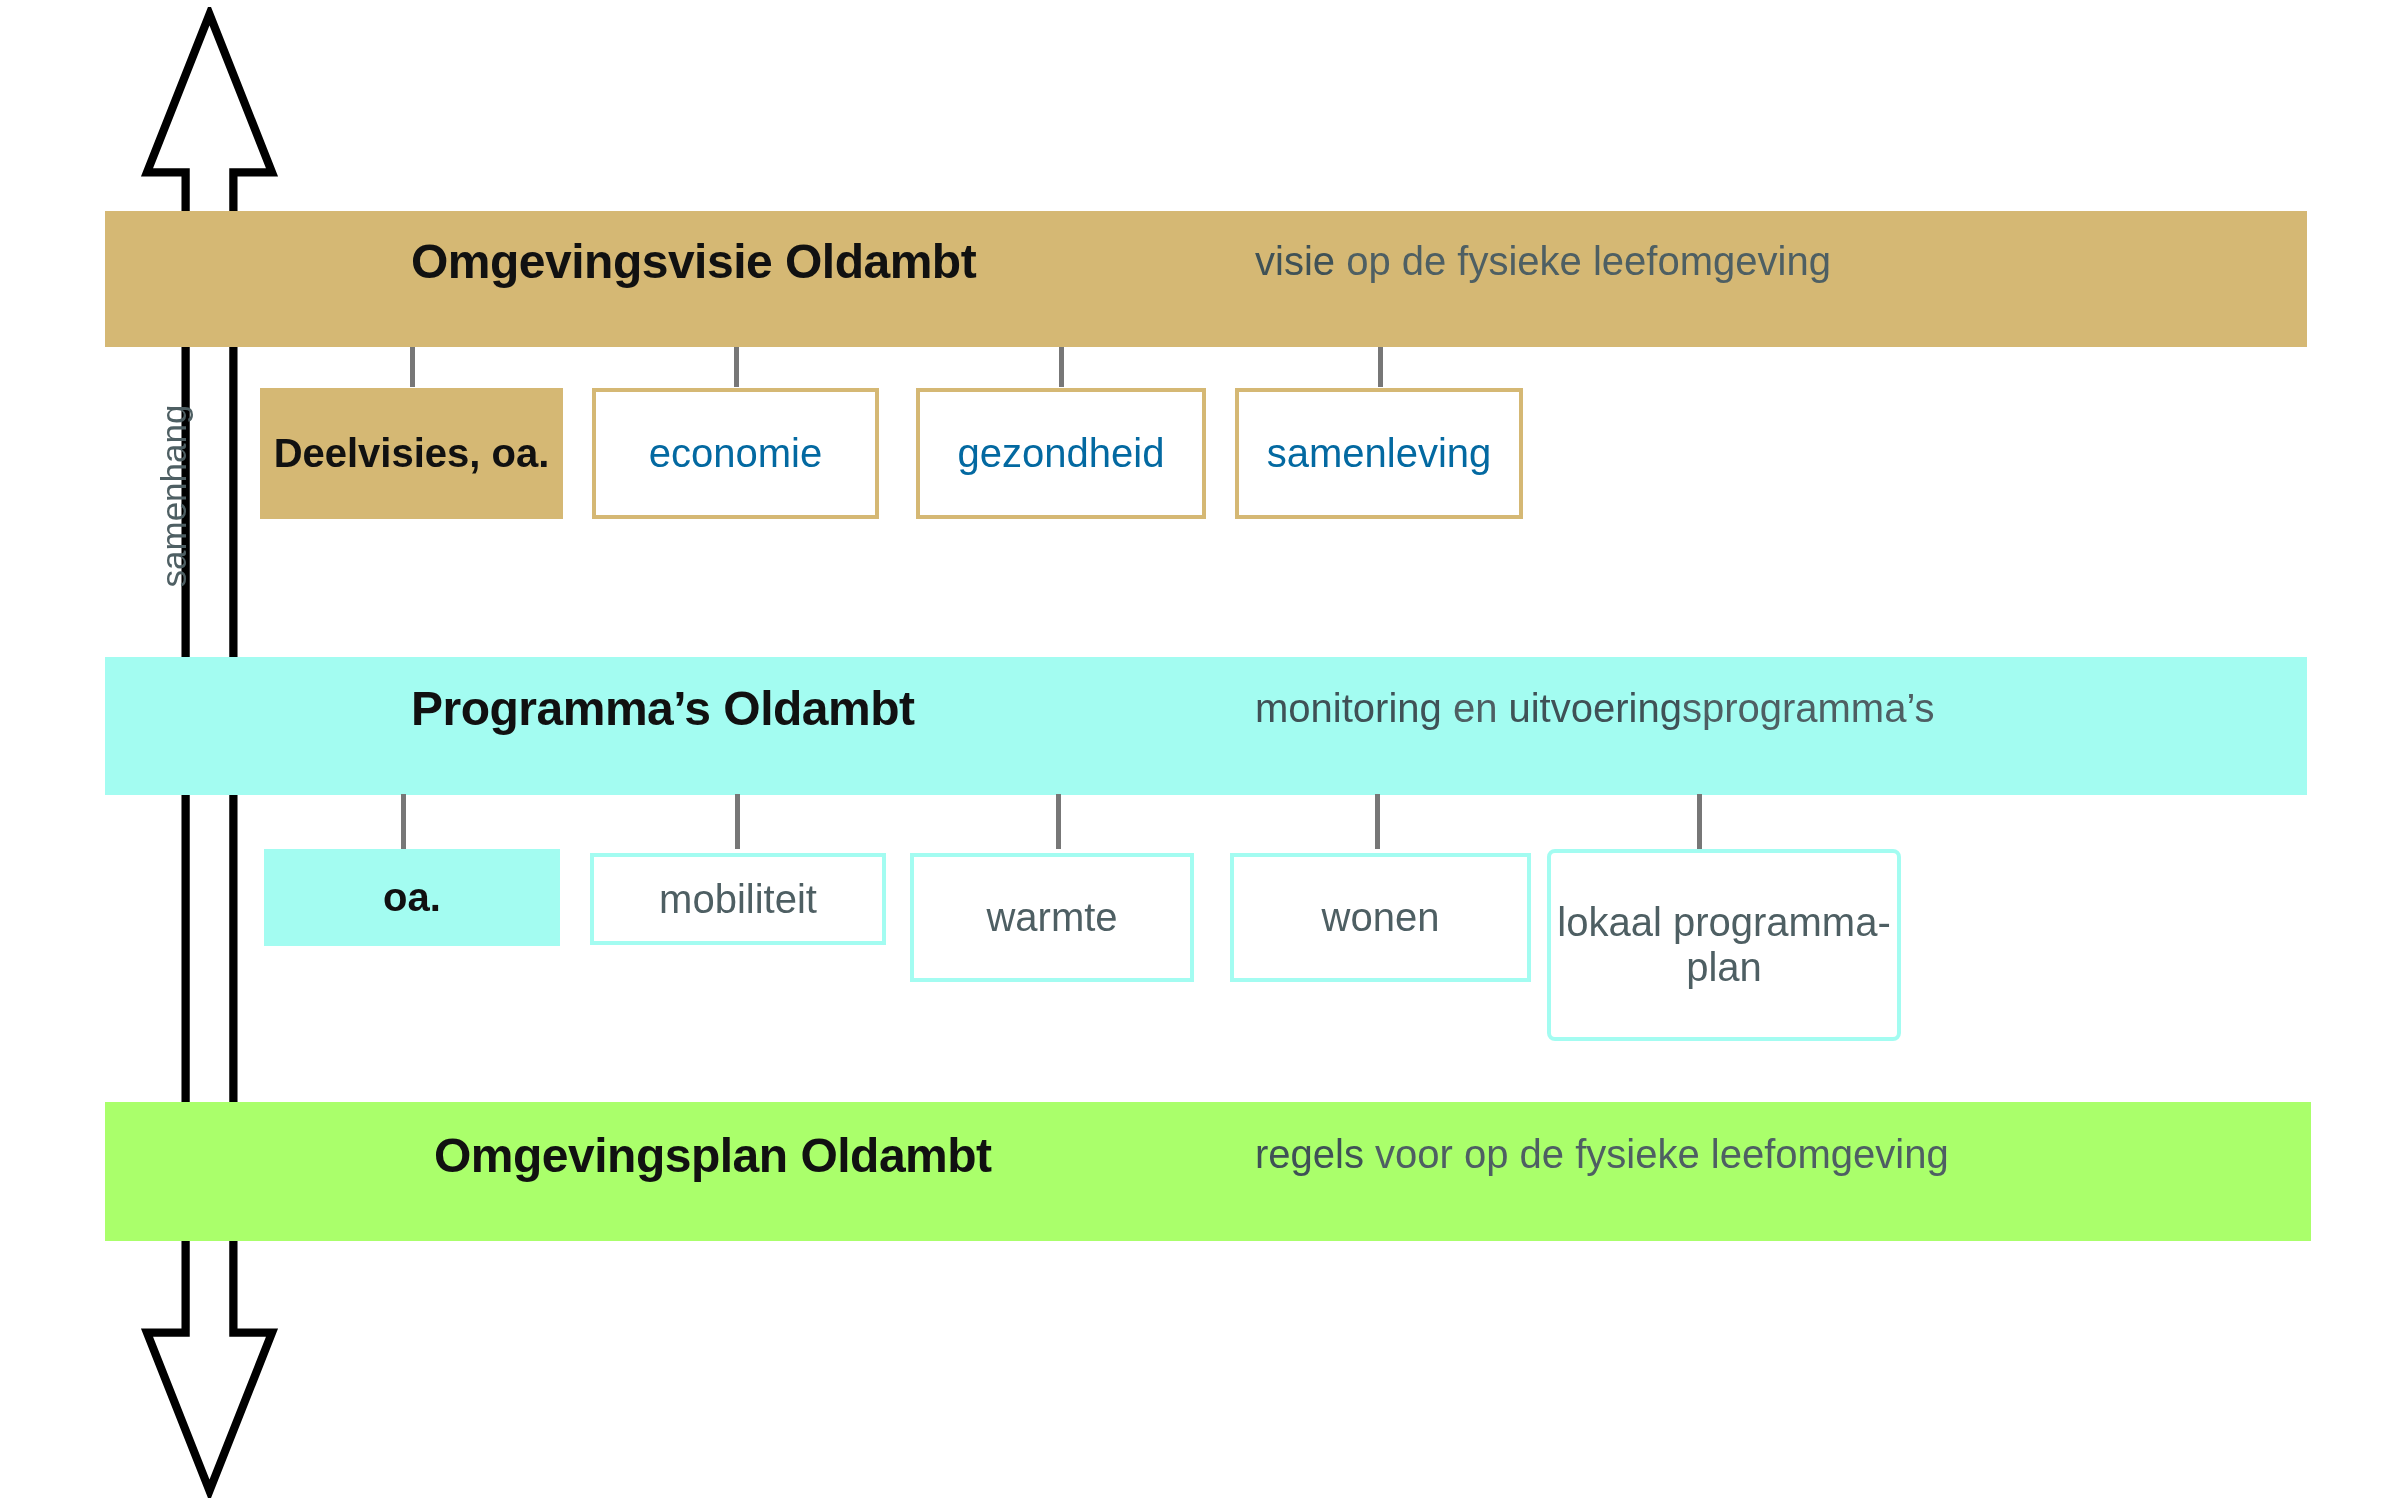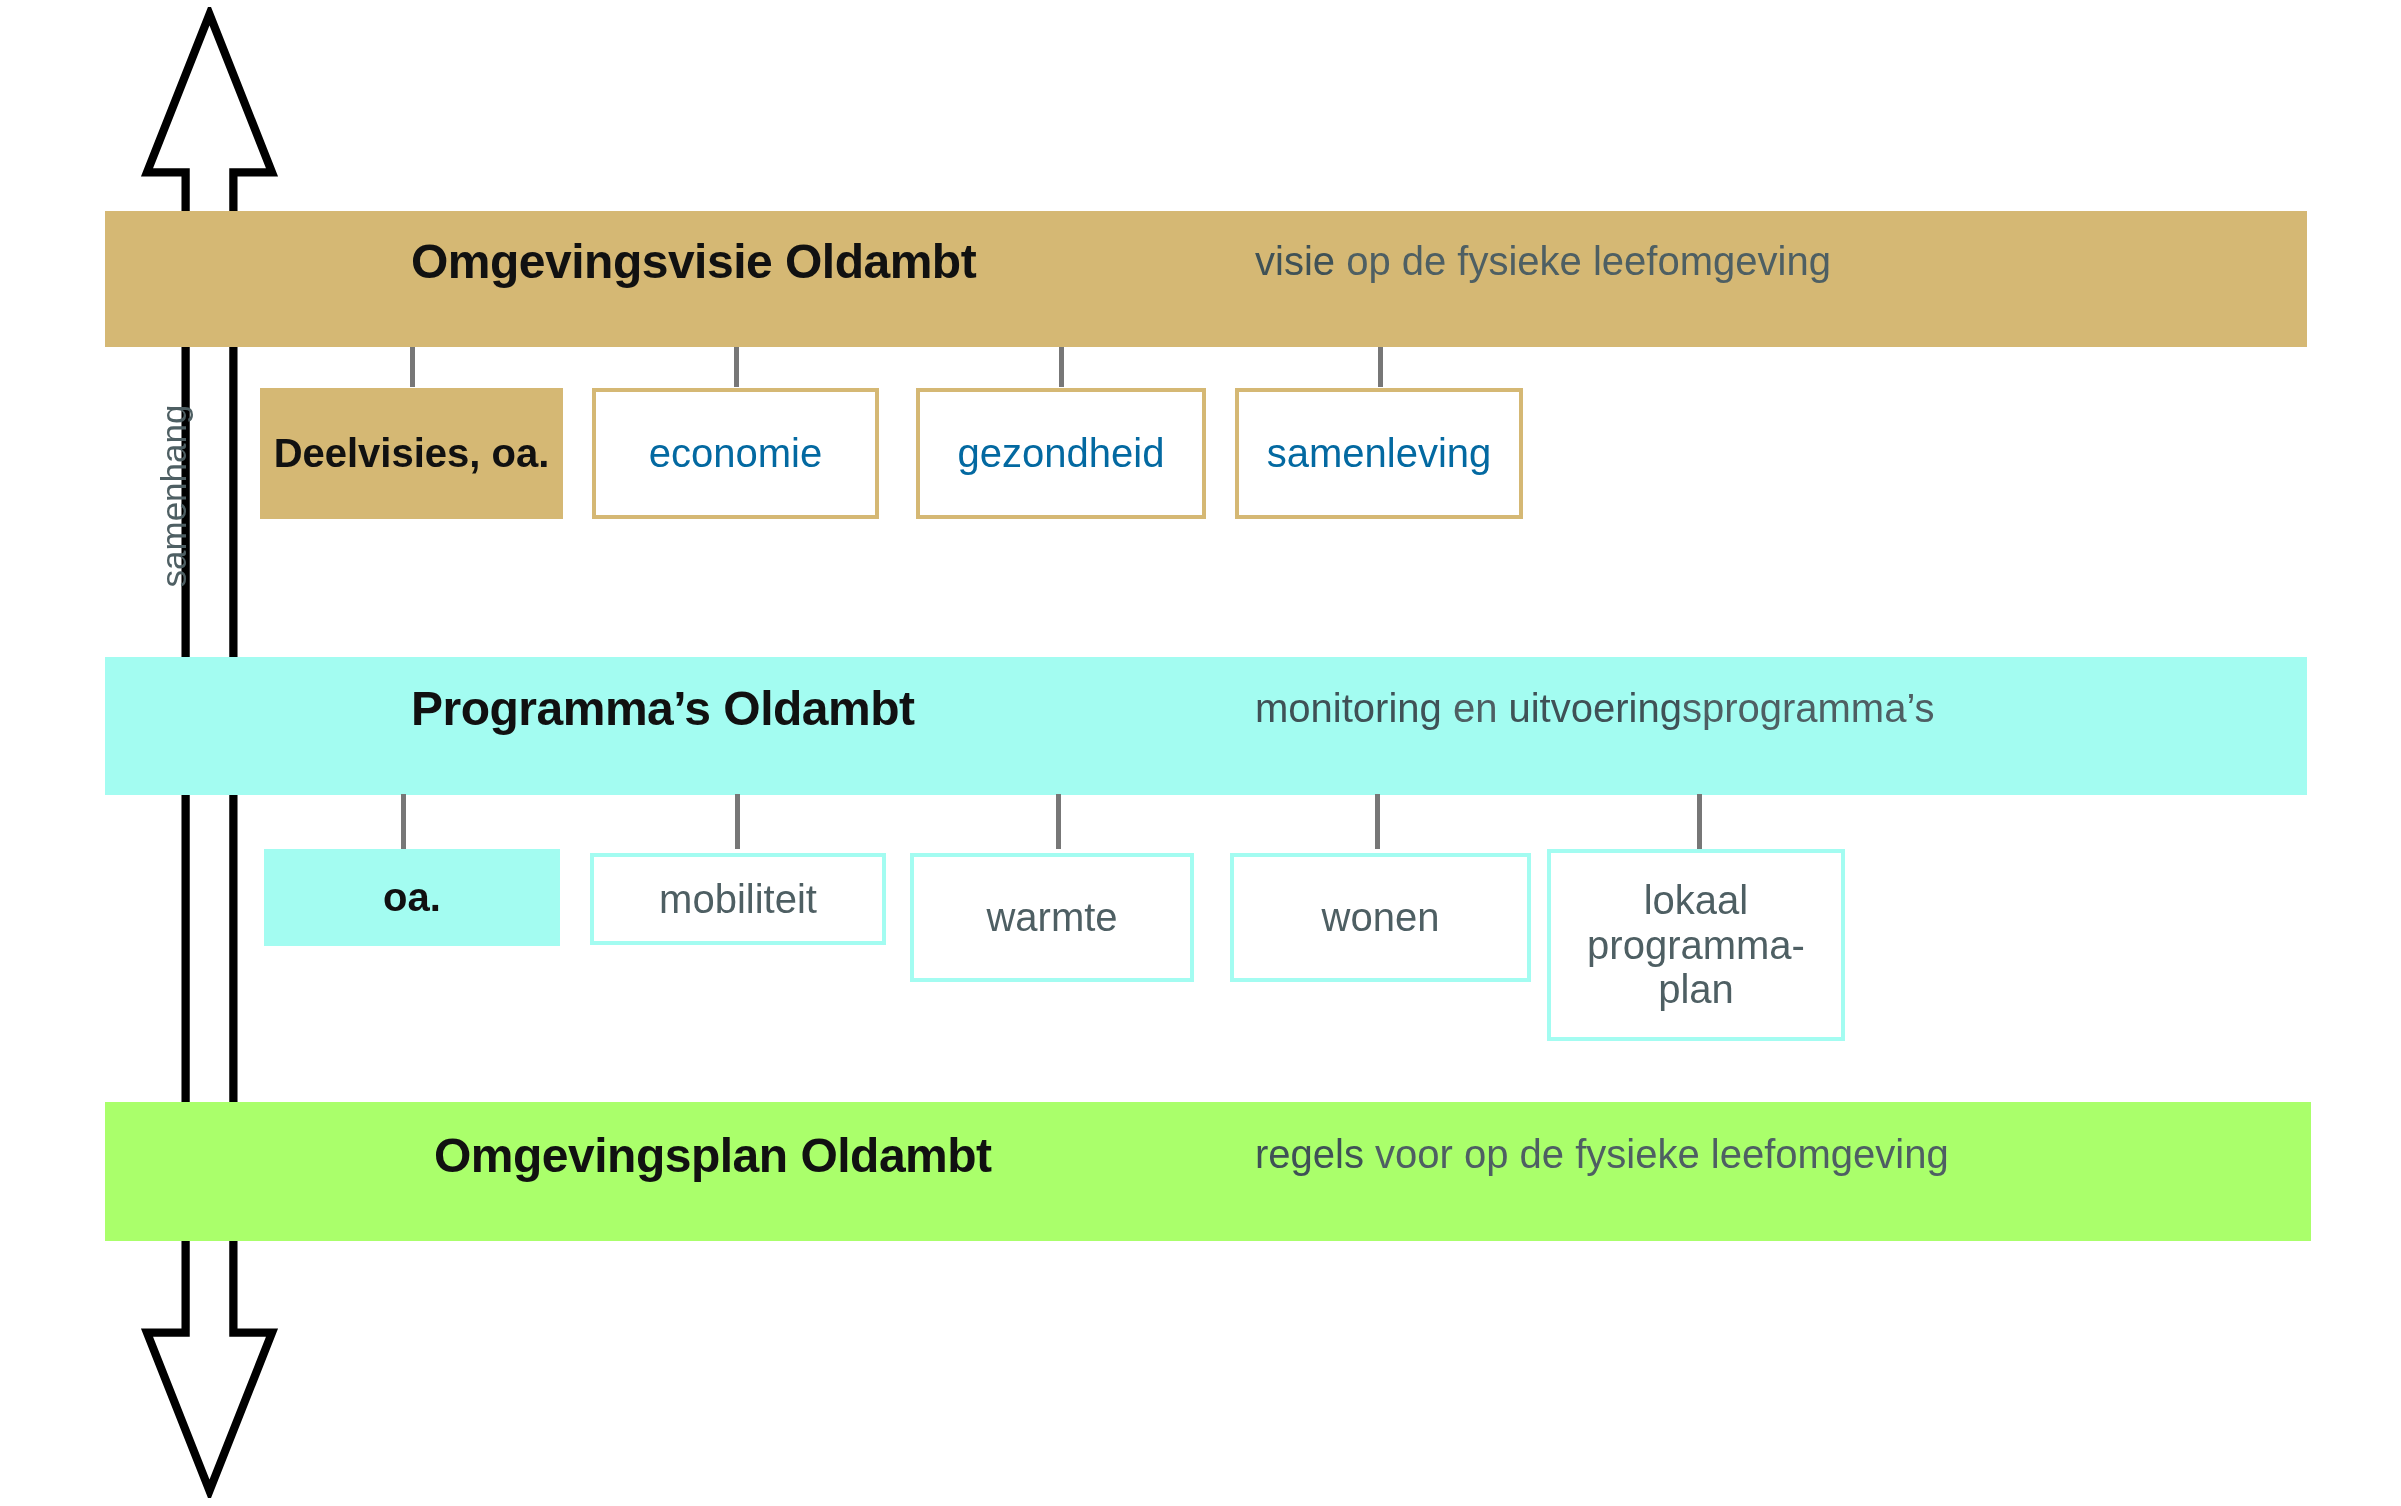--- a/index.html
+++ b/index.html
@@ -171,21 +171,21 @@
   </div>
   <div class="node outline-cyan" style="left:590px; top:853px; width:296px; height:92px;">
     <span>mobiliteit</span>
   </div>
   <div class="node outline-cyan" style="left:910px; top:853px; width:284px; height:129px;">
     <span>warmte</span>
   </div>
   <div class="node outline-cyan" style="left:1230px; top:853px; width:301px; height:129px;">
     <span>wonen</span>
   </div>
-  <div class="node outline-cyan" style="left:1547px; top:849px; width:298px; height:192px;">
+  <div class="node outline-cyan" style="left:1547px; top:849px; width:354px; height:192px;border-radius:8px;">
     <span>lokaal programma-plan</span>
   </div>
 
   <div id="band-plan" class="band"></div>
   <div class="band-title" style="left:434px; top:1128px;">Omgevingsplan Oldambt</div>
   <div class="band-sub" style="left:1255px; top:1132px;text-align:center;"><b>regels</b><span> voor op de fysieke leefomgeving</span></div>
 
 </div>
 
 

